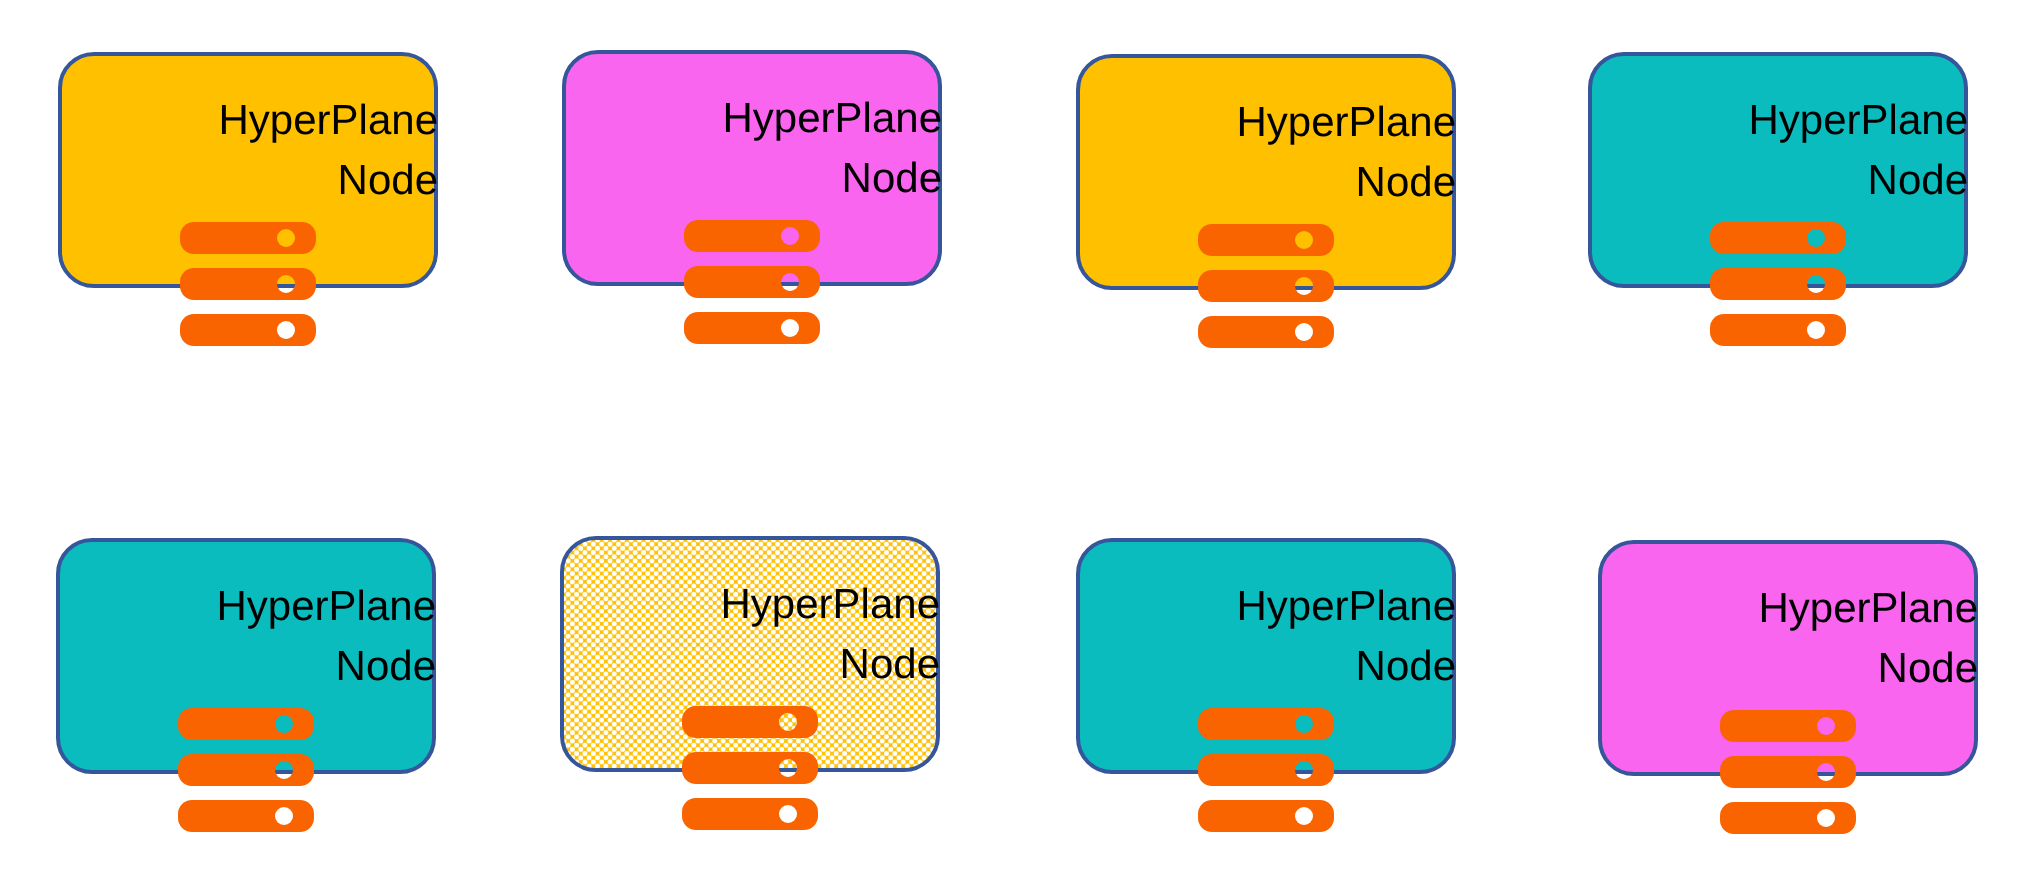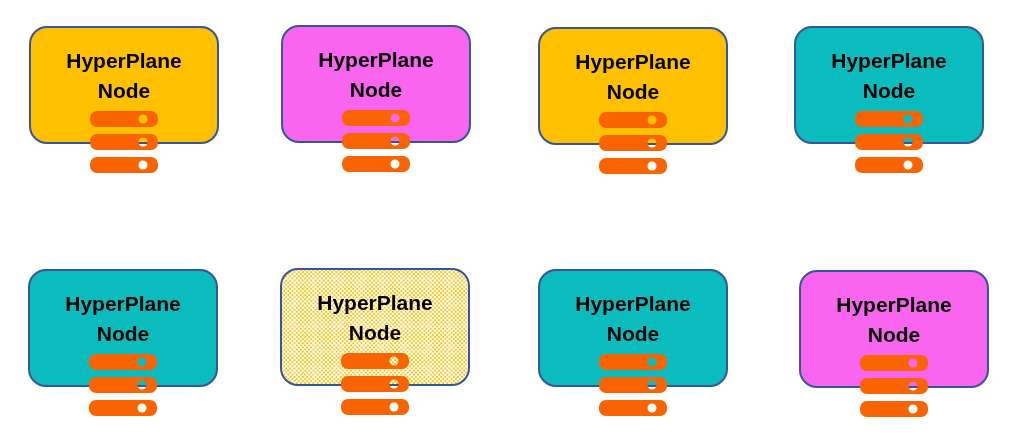--- a/index.html
+++ b/index.html
@@ -36,23 +36,23 @@
     background-color: #FFC000;
     background-image:
       radial-gradient(#FFFFFF 1.1px, rgba(255,255,255,0) 1.45px),
       radial-gradient(#FFFFFF 1.1px, rgba(255,255,255,0) 1.45px);
     background-size: 4.2px 4.2px;
     background-position: 0 0, 2.1px 2.1px;
   }
   .node-label {
     position: absolute;
     left: 0; right: 0; top: 20px;
-    text-align: center;
+    text-align: right;
     color: #000000;
-    font-weight: bold;
+    font-weight: normal;
     font-size: 21px;
     line-height: 30px;
     white-space: pre-line;
     pointer-events: none;
   }
   .server-icon {
     position: absolute;
     top: 85px;
     left: 50%;
     transform: translateX(-50%);

